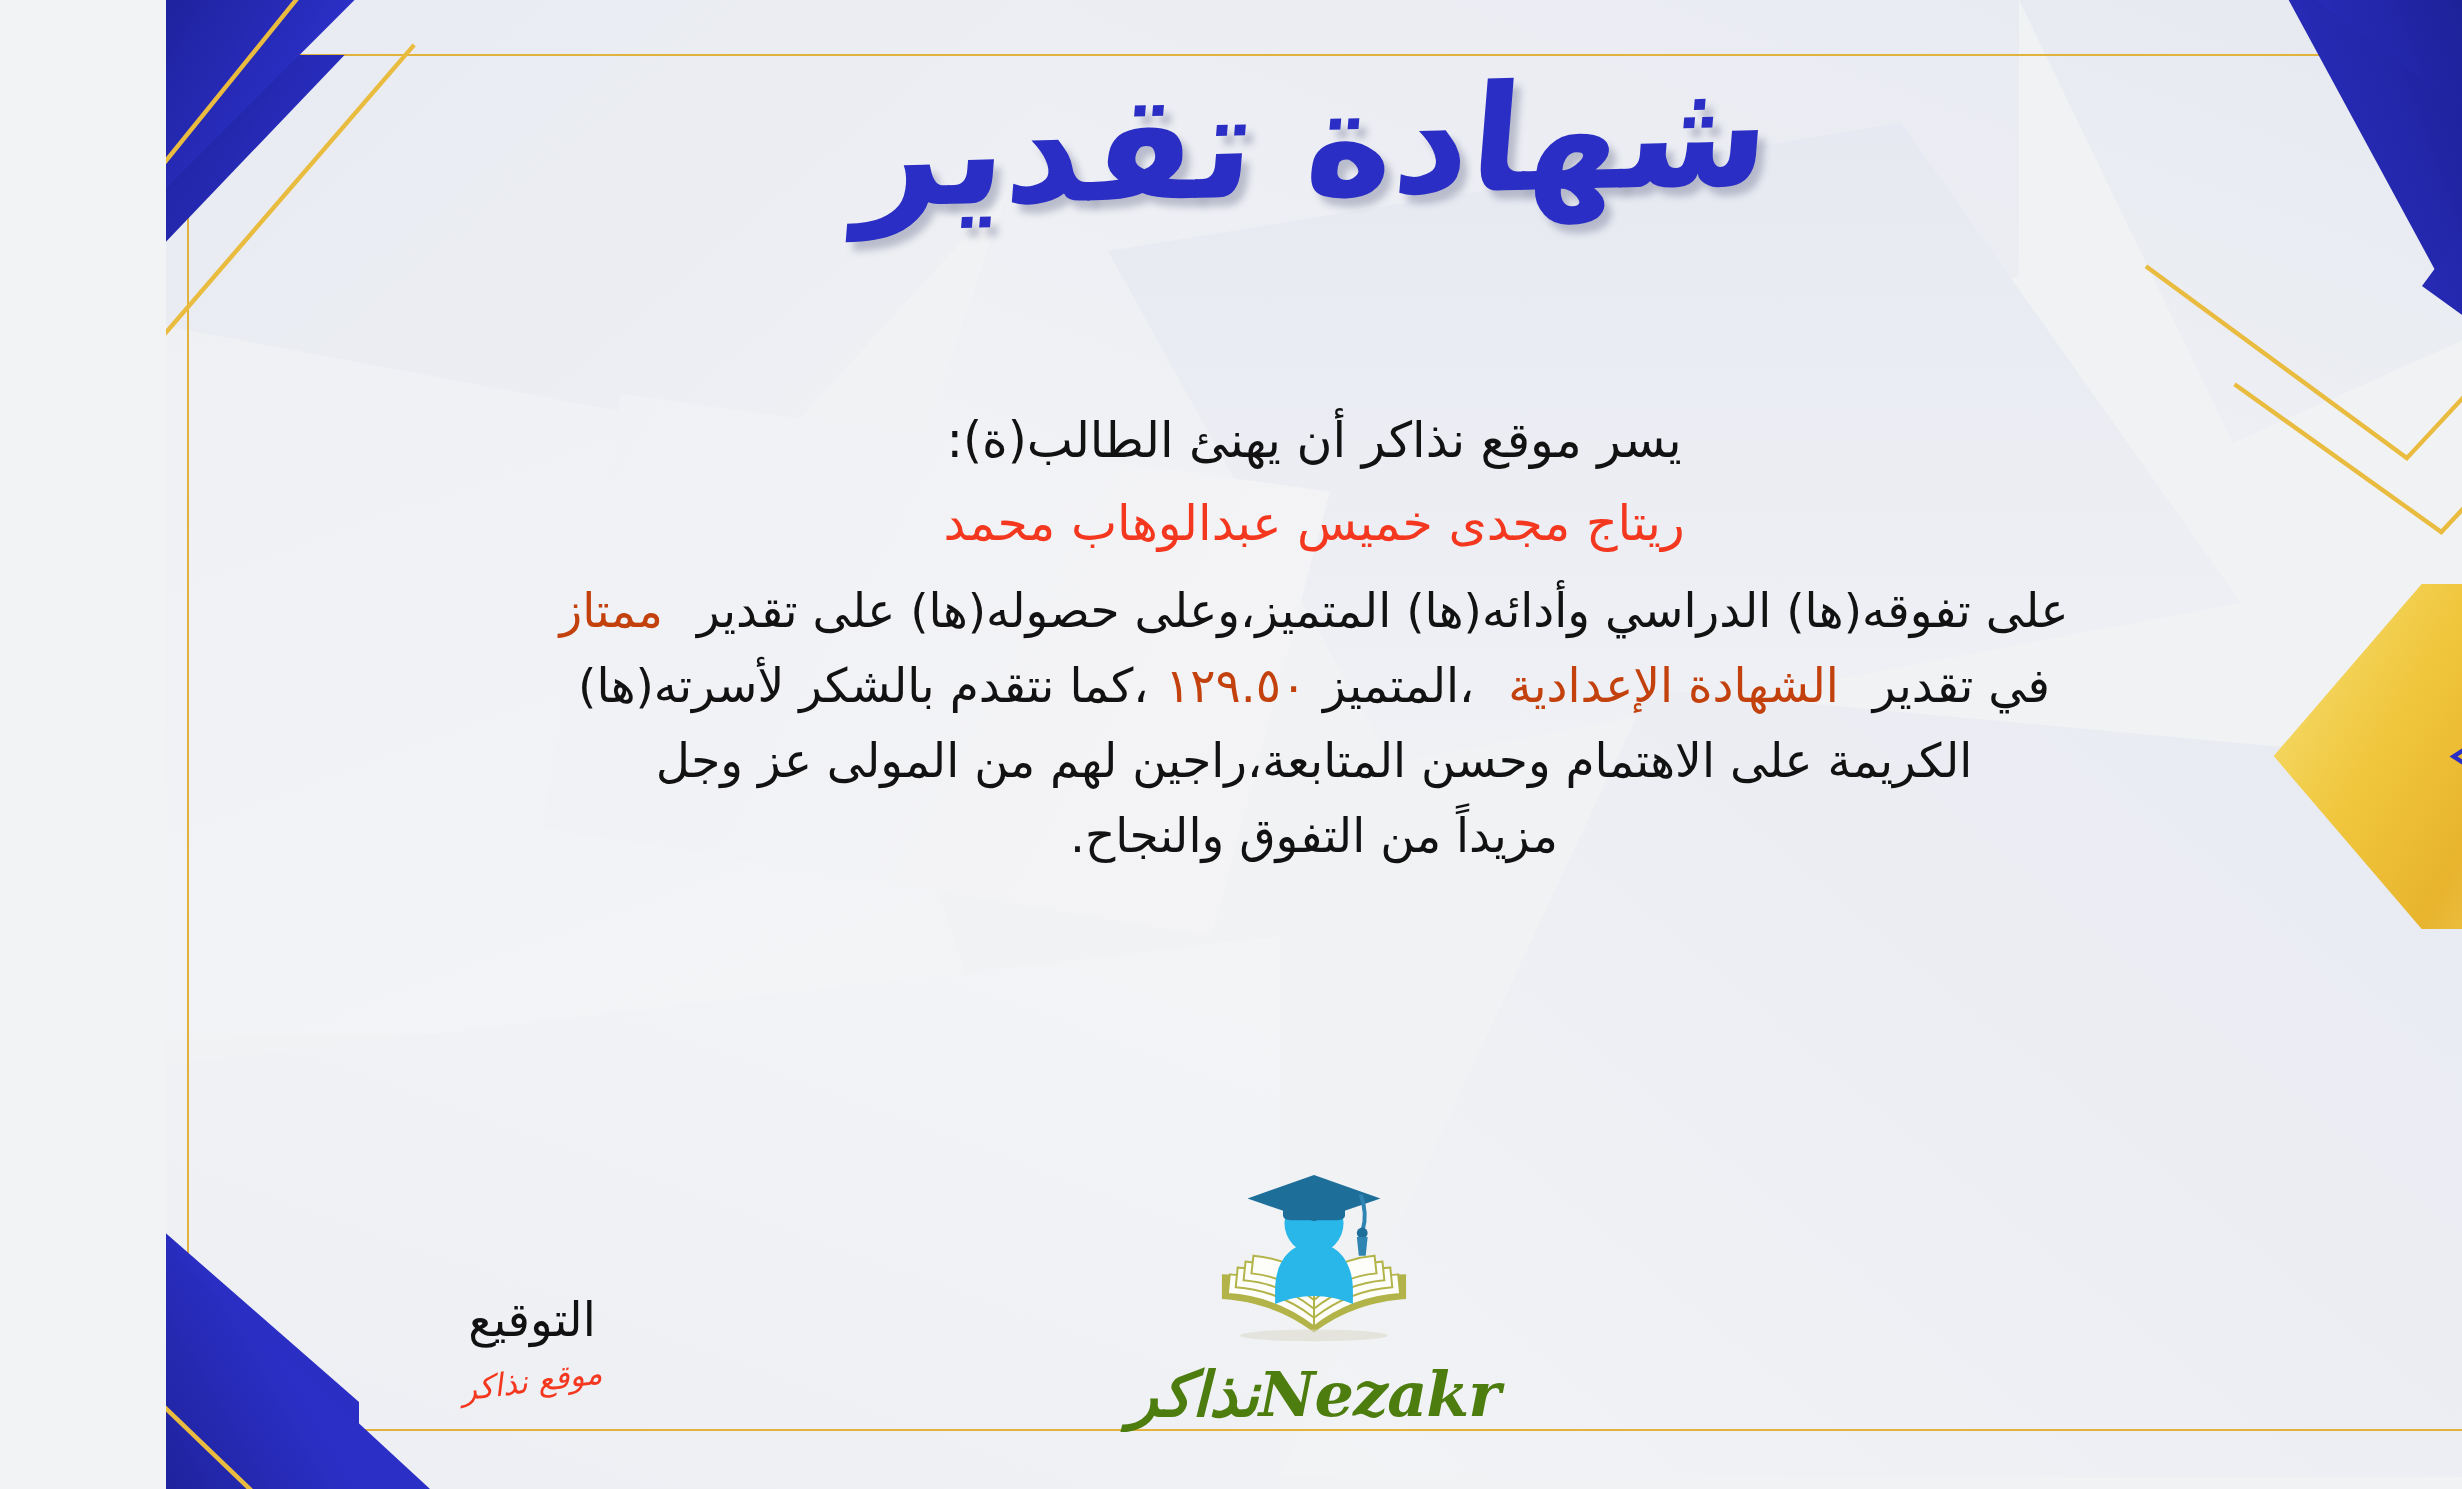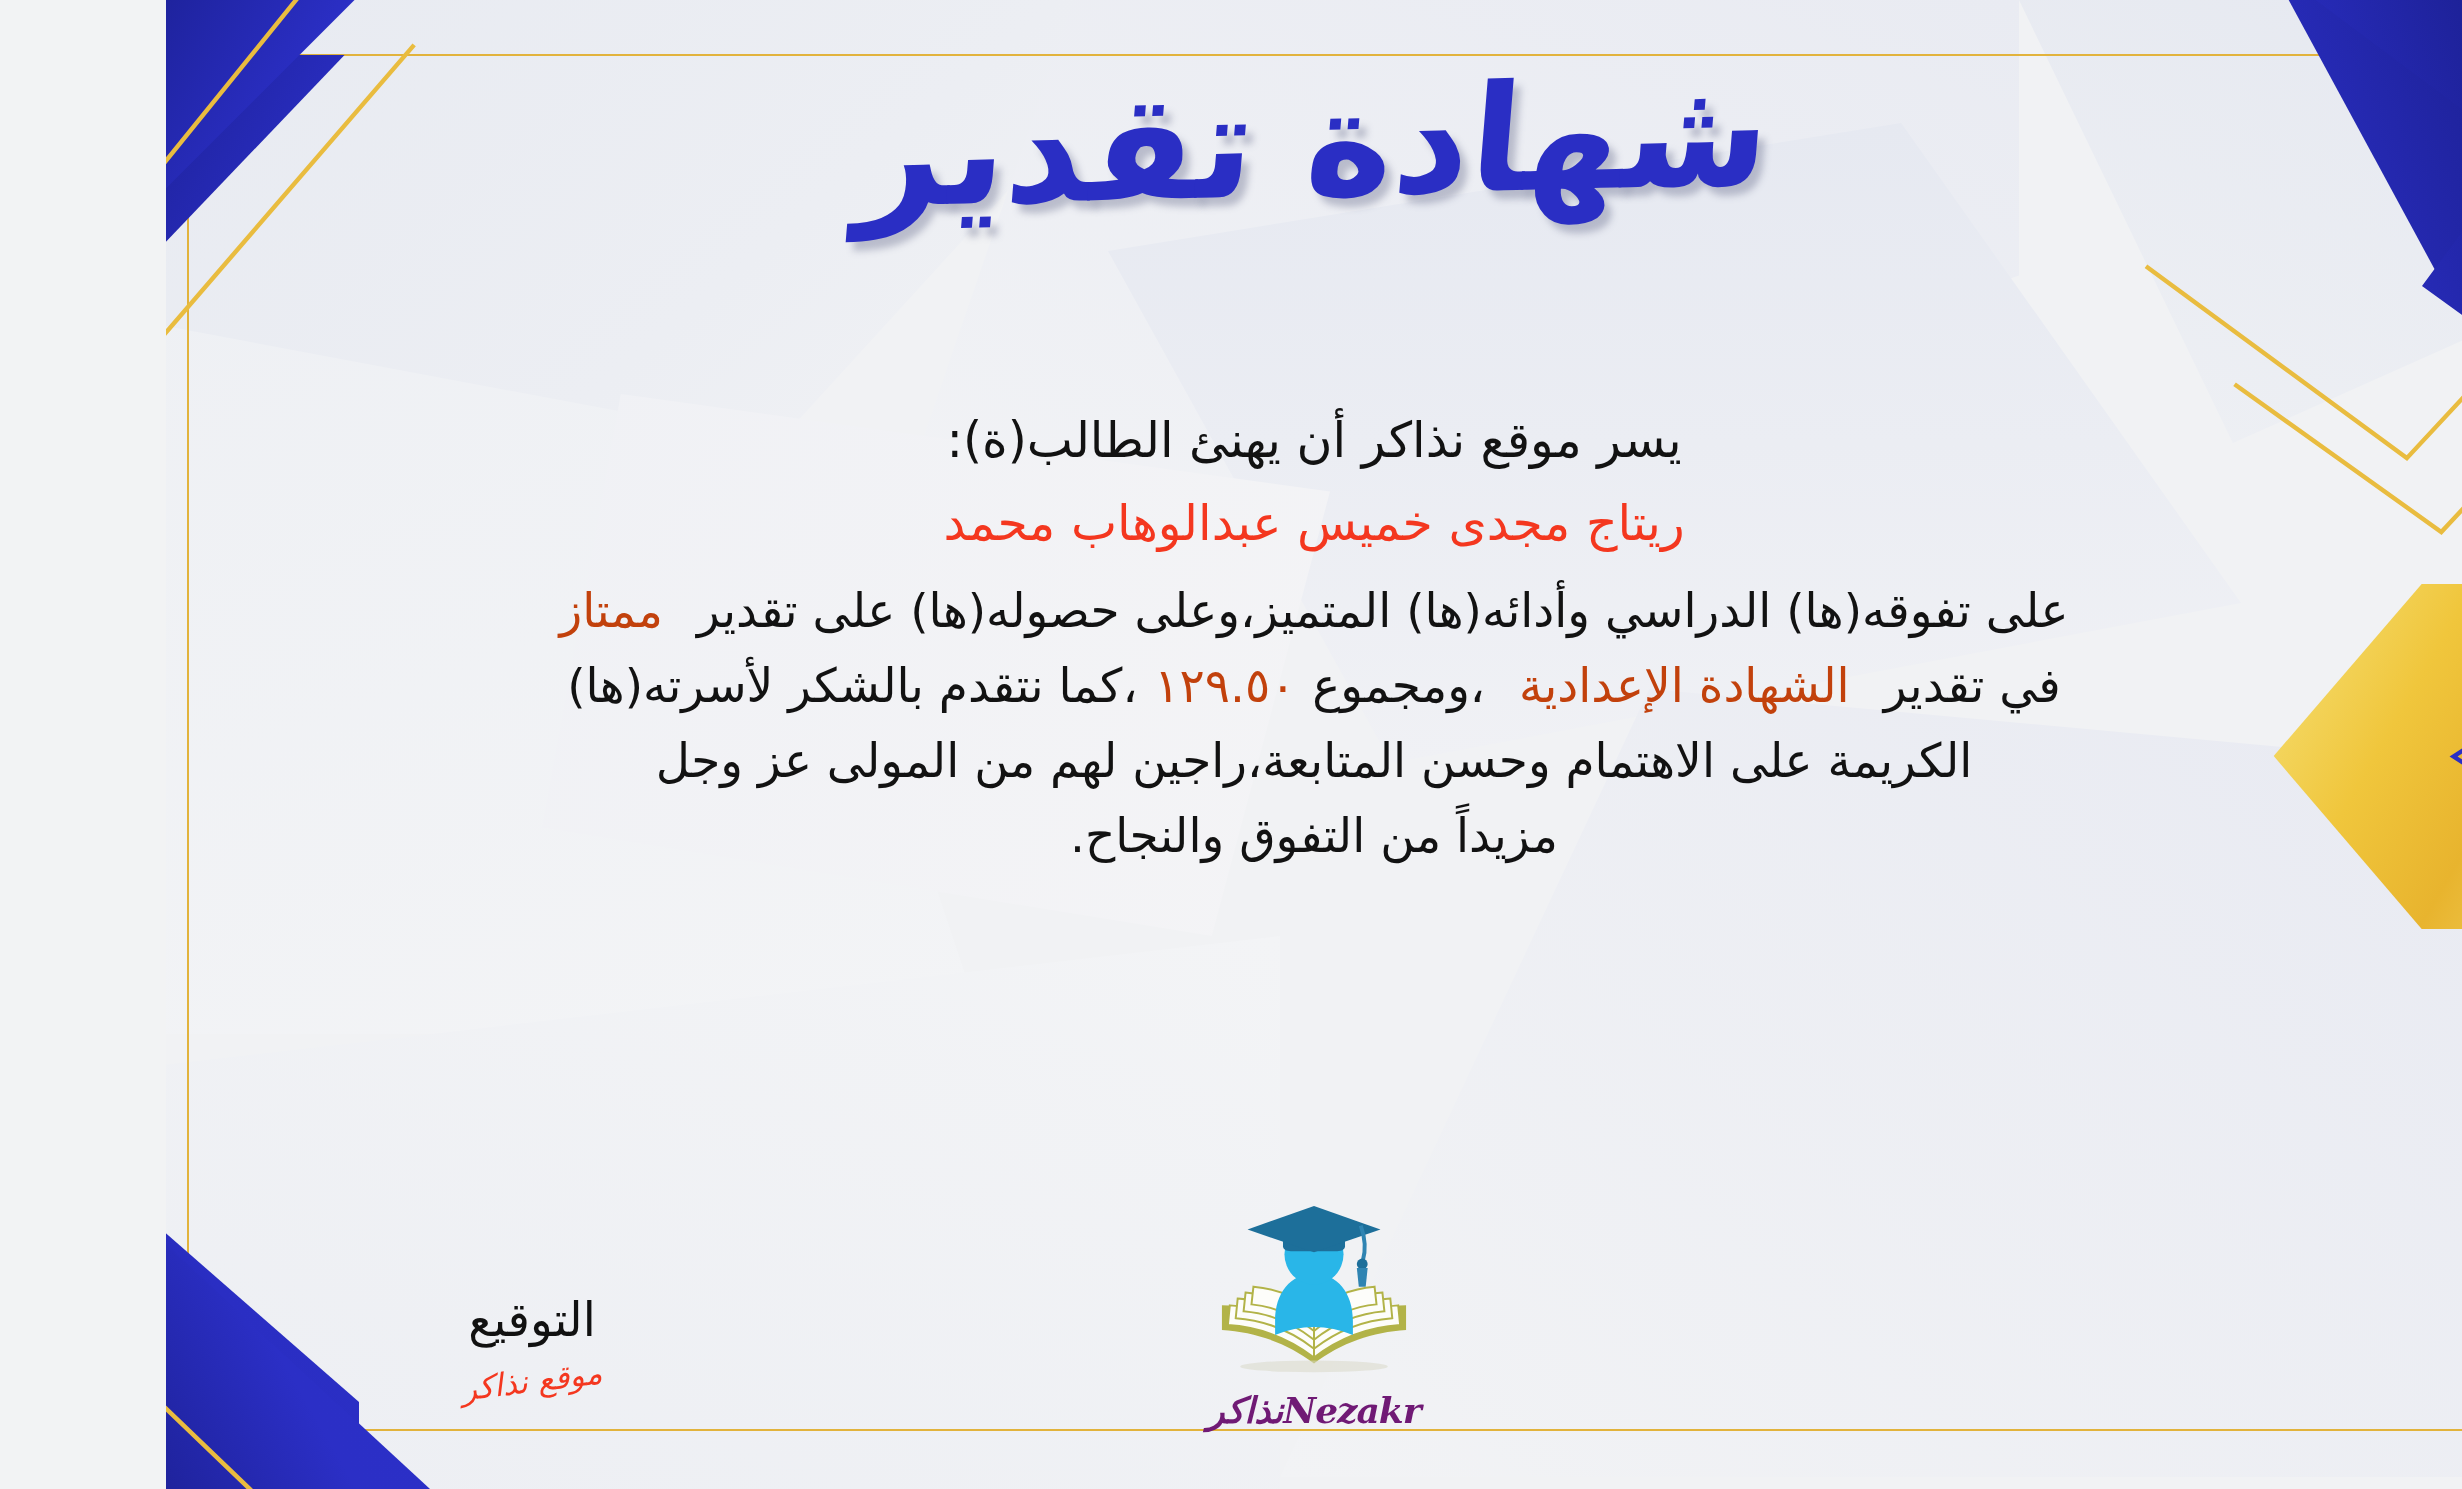--- a/index.html
+++ b/index.html
@@ -175,24 +175,24 @@
 
   
   .logo-block{
     position:absolute;
     bottom:59px;left:0;right:0;
     display:flex;flex-direction:column;align-items:center;
   }
   .logo-mark{width:212px;height:192px;display:block;}
   .logo-text{
     margin-top:-3.9px;
-    font-size:36px;
+    font-size:62px;
     font-weight:700;
     font-style:italic;
-    color:#701a75;
+    color:#4d7c0f;
     font-family:"DejaVu Serif","Liberation Serif",serif;
     direction:rtl;
     white-space:nowrap;
     letter-spacing:-1px;
   }
 </style>
 </head>
 <body>
 
 <div class="certificate">
@@ -254,21 +254,21 @@
 
     <div class="line line-intro">يسر موقع نذاكر أن يهنئ الطالب(ة):</div>
 
     <div class="line-name">ريتاج مجدى خميس عبدالوهاب محمد</div>
 
     <div class="para">
       <span class="ln">
         <span>على تفوقه(ها) الدراسي وأدائه(ها) المتميز،وعلى حصوله(ها) على تقدير</span><span class="sp"></span><span class="hl">ممتاز</span>
       </span>
       <span class="ln">
-        <span>في تقدير</span><span class="sp"></span><span class="hl">الشهادة الإعدادية</span><span class="sp"></span><span>،ومجموع</span><span class="sp-sm"></span><span class="hl">١٢٩.٥٠</span><span class="sp-sm"></span><span>،كما نتقدم بالشكر لأسرته(ها)</span>
+        <span>في تقدير</span><span class="sp"></span><span class="hl">الشهادة الإعدادية</span><span class="sp"></span><span>،المتميز</span><span class="sp-sm"></span><span class="hl">١٢٩.٥٠</span><span class="sp-sm"></span><span>،كما نتقدم بالشكر لأسرته(ها)</span>
       </span>
       <span class="ln">الكريمة على الاهتمام وحسن المتابعة،راجين لهم من المولى عز وجل</span>
       <span class="ln">مزيداً من التفوق والنجاح.</span>
     </div>
   </div>
 
   <div class="signature-block">
     <div class="sig-label">التوقيع</div>
     <div class="sig-script">موقع نذاكر</div>
   </div>

